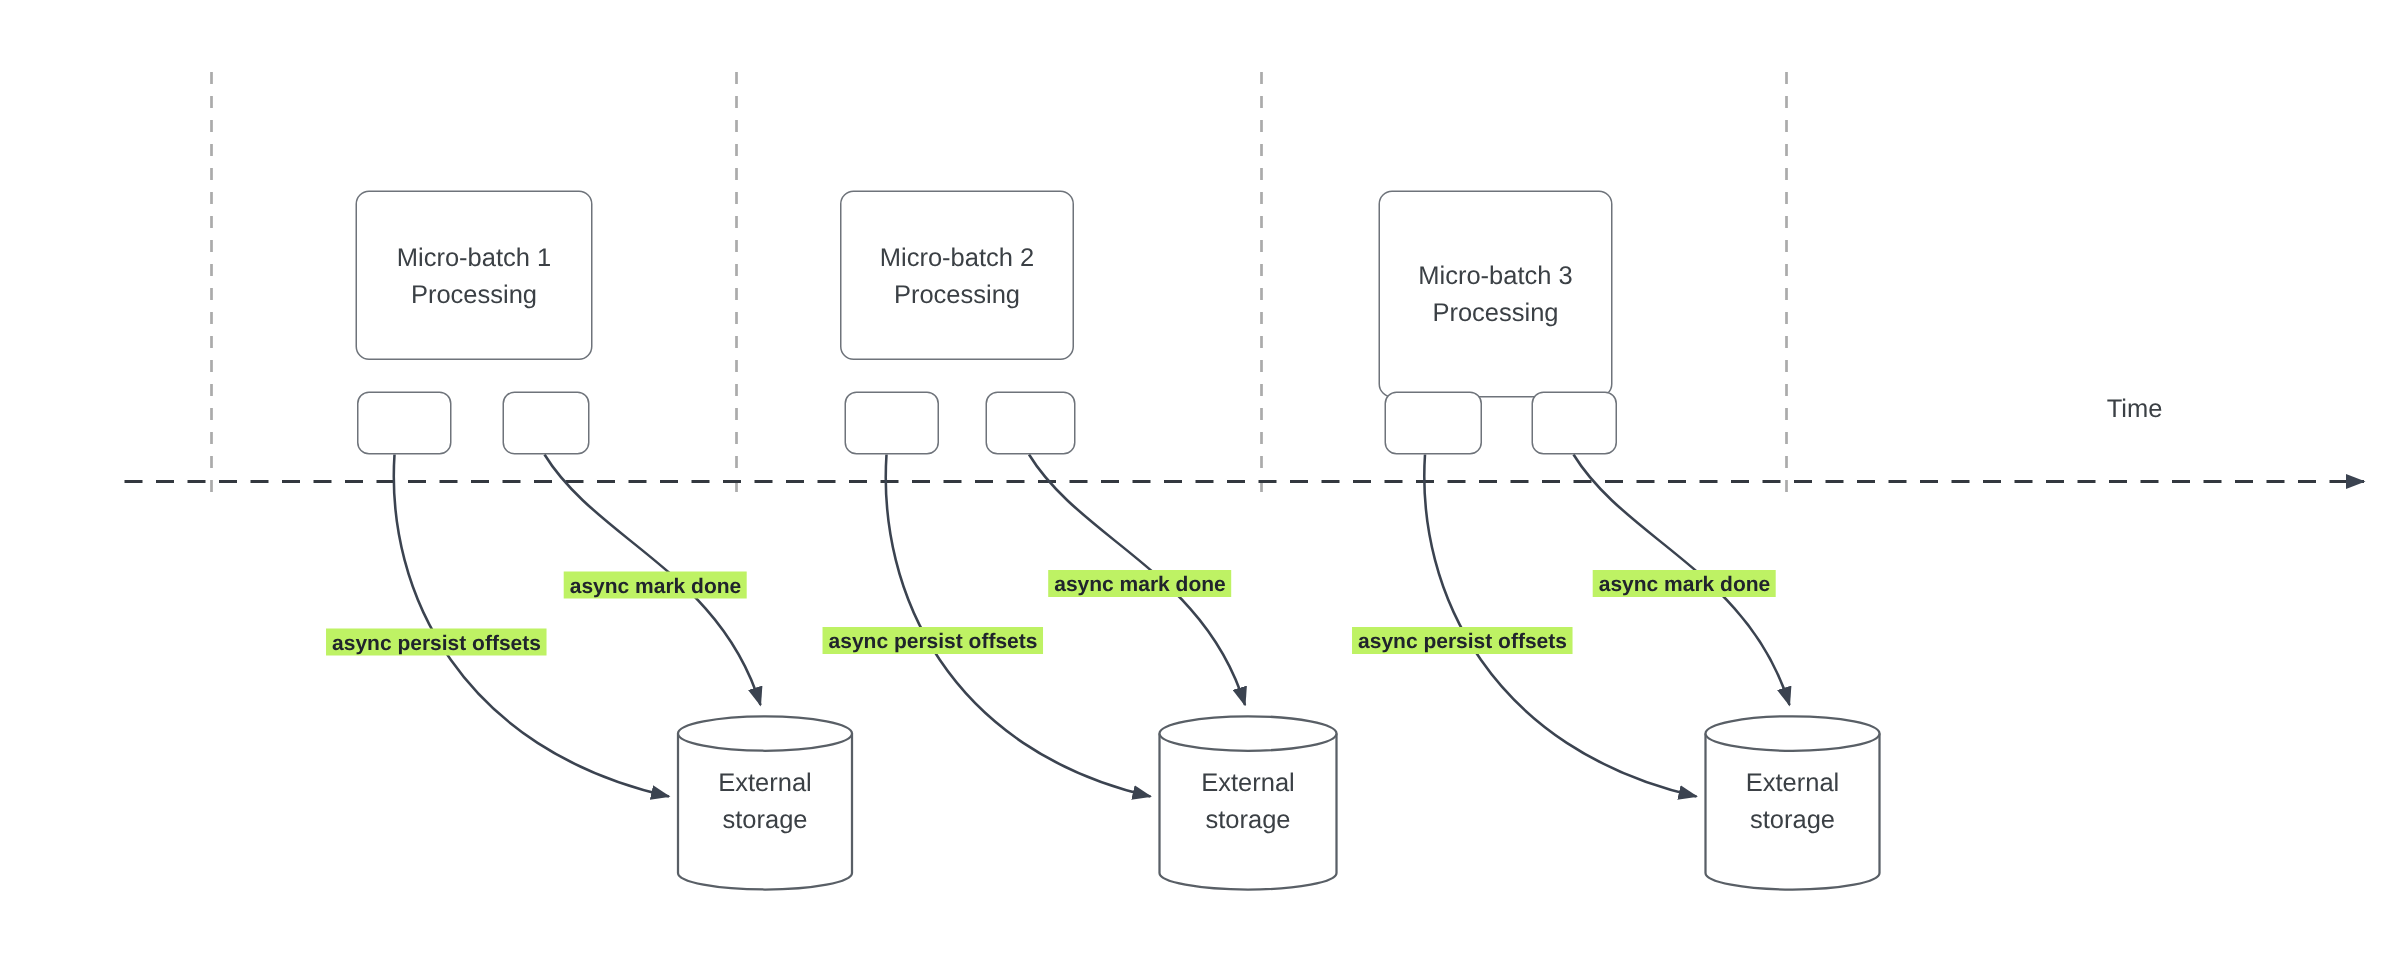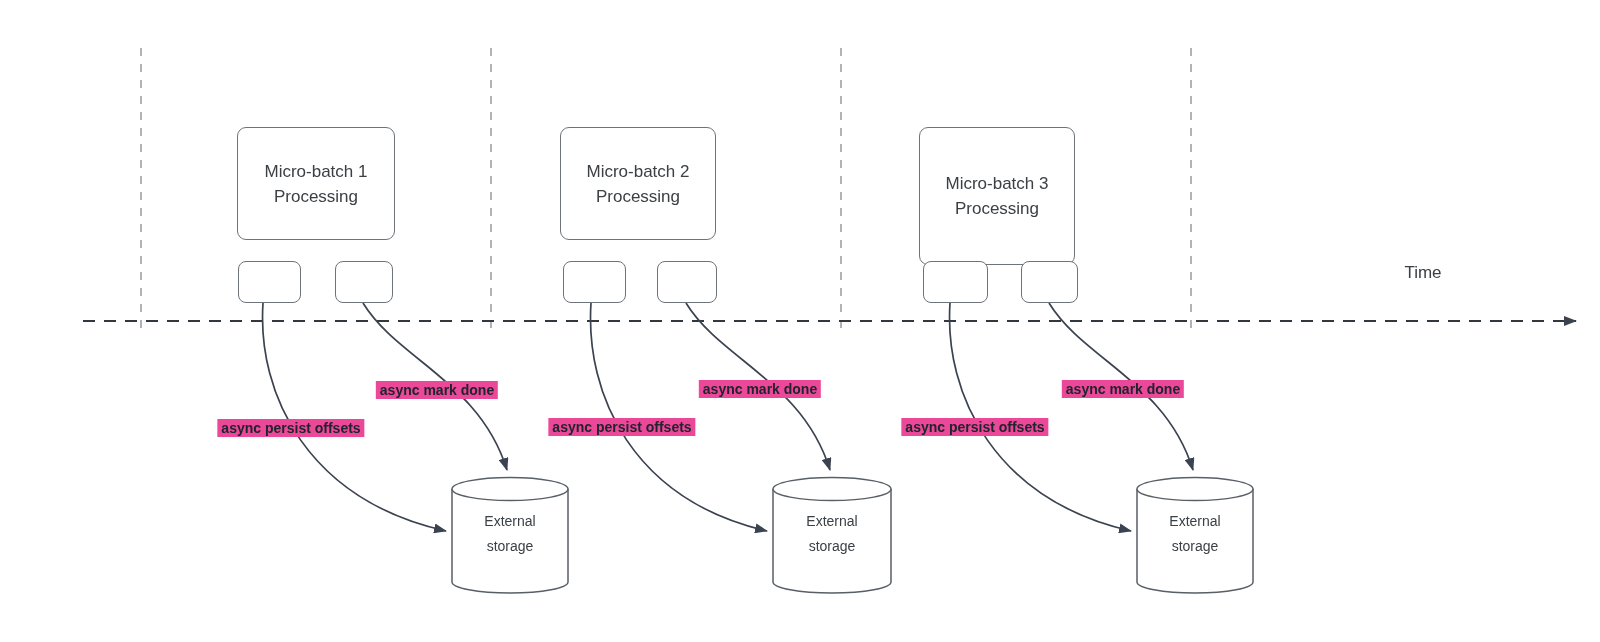--- a/index.html
+++ b/index.html
@@ -38,30 +38,30 @@
     border-radius: 8px;
     background: #ffffff;
     box-sizing: border-box;
   }
   .async-label {
     position: absolute;
     transform: translate(-50%, -50%);
     font-size: 14px;
     font-weight: bold;
     color: #20242c;
-    background: #ec4899;
+    background: #bef264;
     padding: 1px 4px;
     white-space: nowrap;
   }
   .storage-label {
     position: absolute;
     transform: translate(-50%, -50%);
     text-align: center;
     color: #3b4045;
-    font-size: 14px;
+    font-size: 17px;
     line-height: 25px;
     white-space: pre-line;
   }
   .time-label {
     position: absolute;
     transform: translate(-50%, -50%);
     color: #3b4045;
     font-size: 17px;
   }
 </style>

